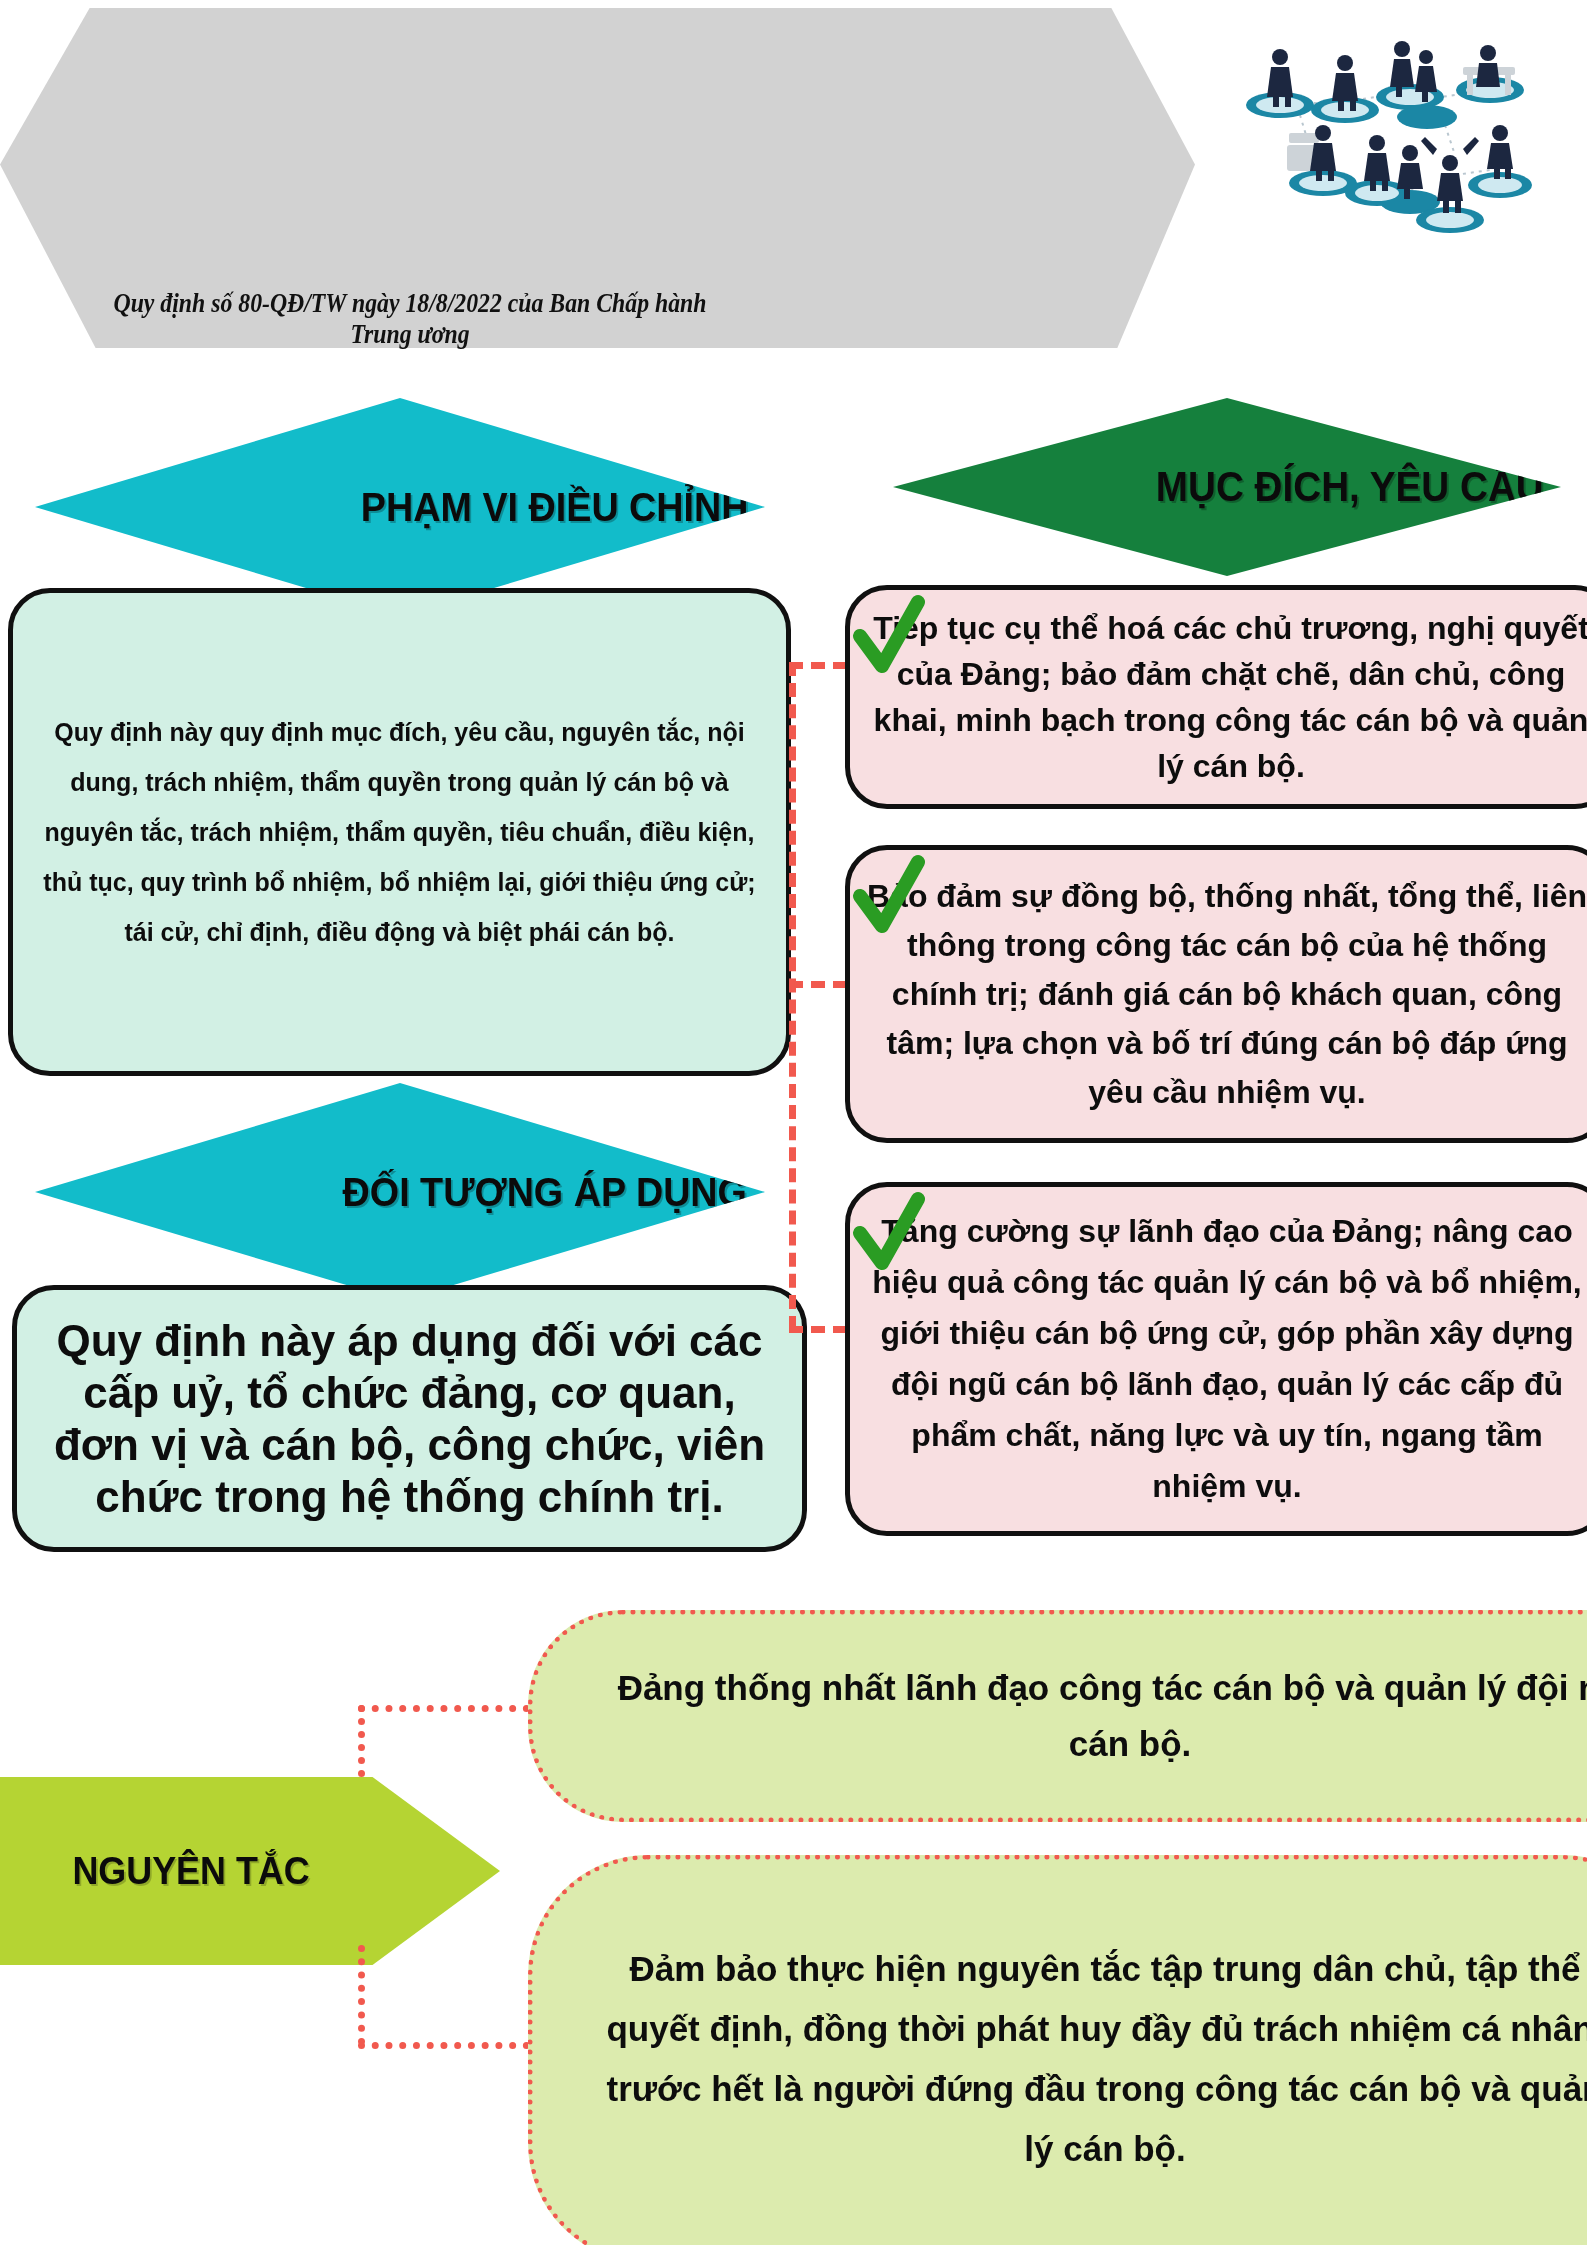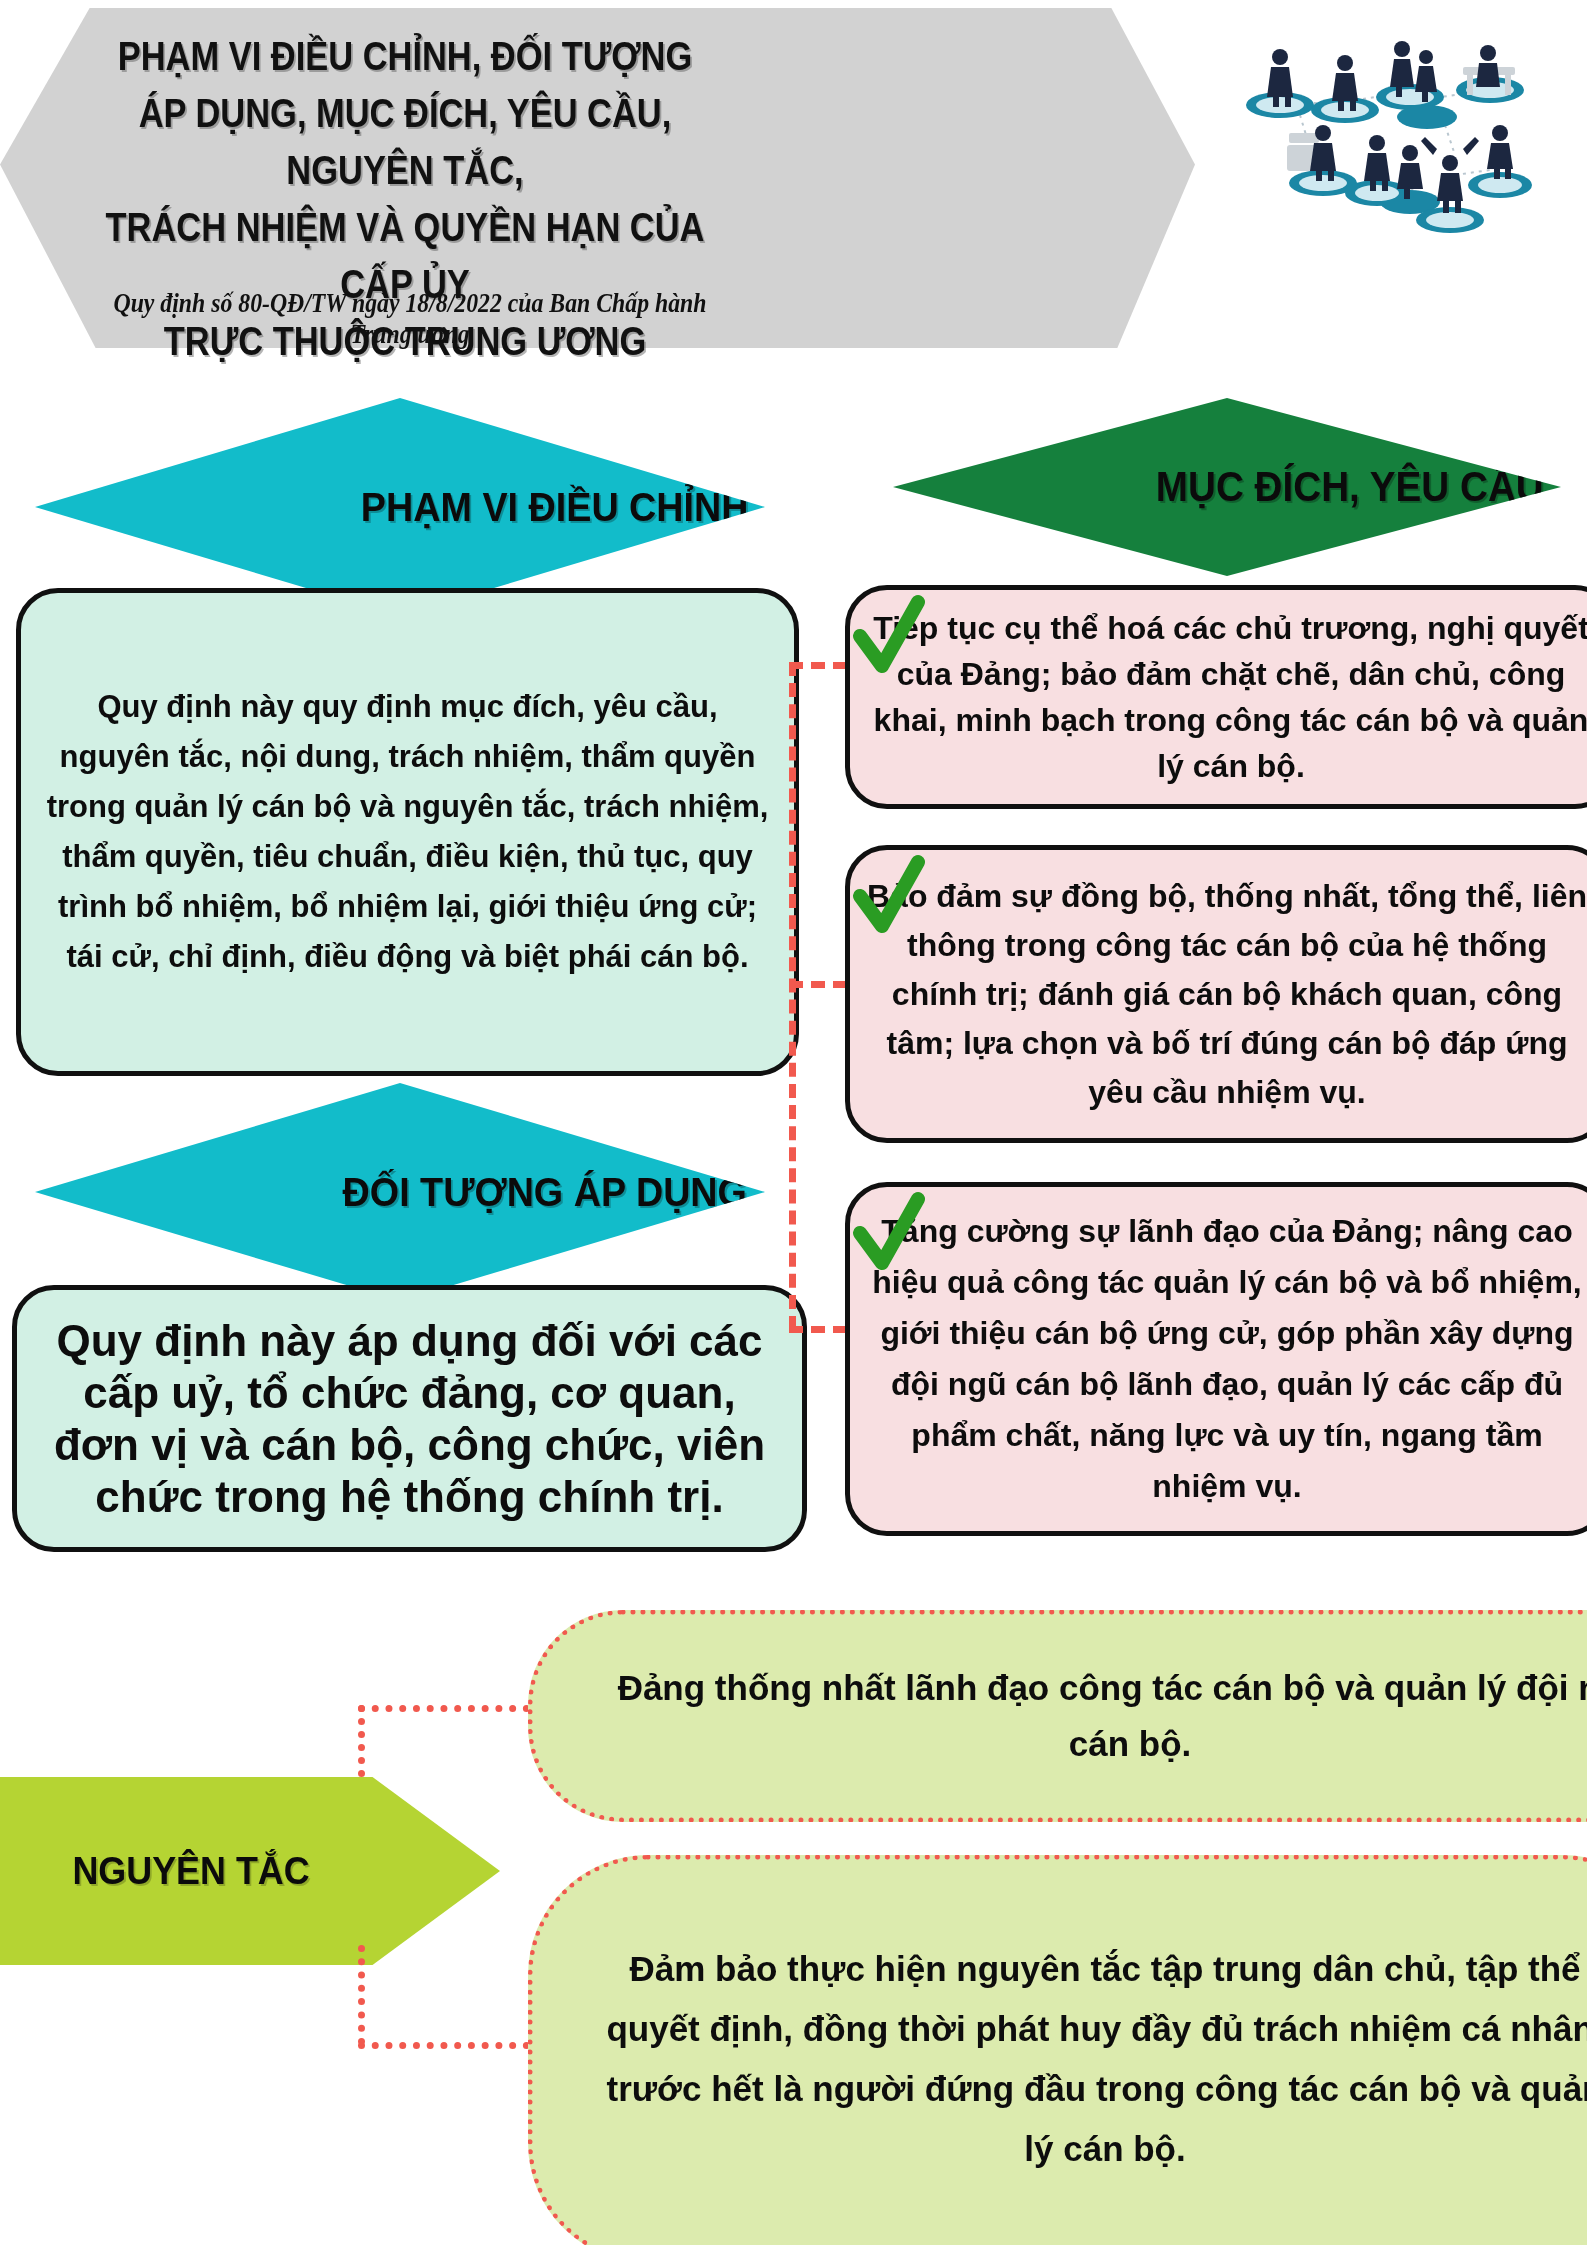--- a/index.html
+++ b/index.html
@@ -45,21 +45,21 @@
   #scope-diamond .dlabel,#subjects-diamond .dlabel{font-size:41px;}
   #purpose-diamond .dlabel{font-size:42px;}
   
   .box{
     position:absolute;border:5px solid #101010;border-radius:42px;
     display:flex;align-items:center;justify-content:center;text-align:center;
     font-weight:700;color:#0d0d0d;
   }
   .mint{background:#d2f0e4;}
   .pinkbg{background:#f8dfe1;}
-  #scope-box{left:16px;top:588px;width:733px;height:458px;font-size:31px;line-height:50px;padding:10px 20px;}
+  #scope-box{left:8px;top:588px;width:733px;height:458px;font-size:25px;line-height:50px;padding:10px 20px;}
   #subjects-box{left:12px;top:1285px;width:733px;height:245px;font-size:44px;line-height:52px;padding:6px 26px;}
   #purpose-box-1{left:845px;top:585px;width:730px;height:198px;font-size:32px;line-height:46px;padding:8px 16px;}
   #purpose-box-2{left:845px;top:845px;width:730px;height:272px;font-size:32px;line-height:49px;padding:8px 12px;}
   #purpose-box-3{left:845px;top:1182px;width:730px;height:328px;font-size:32px;line-height:51px;padding:8px 12px;}
   .check{position:absolute;left:2px;top:4px;width:74px;height:84px;}
   
   .vdash{position:absolute;border-left:7px dashed #f1594e;}
   .hdash{position:absolute;border-top:7px dashed #f1594e;}
   #br-v{left:789px;top:662px;height:668px;}
   #br-h1{left:789px;top:662px;width:58px;}
@@ -88,26 +88,20 @@
   }
   #principle-box-1{left:528px;top:1610px;width:1034px;height:190px;border-radius:95px;font-size:35px;line-height:56px;padding:6px 80px;}
   #principle-box-2{left:528px;top:1855px;width:1034px;height:378px;border-radius:120px;font-size:35px;line-height:60px;padding:10px 55px;}
 </style>
 </head>
 <body>
 
 <div class="canvas">
 
   <div class="banner"></div>
-  <div class="title-block">
-    <div class="title-line">PHẠM VI ĐIỀU CHỈNH, ĐỐI TƯỢNG</div>
-    <div class="title-line">ÁP DỤNG, MỤC ĐÍCH, YÊU CẦU, NGUYÊN TẮC,</div>
-    <div class="title-line">TRÁCH NHIỆM VÀ QUYỀN HẠN CỦA  CẤP ỦY</div>
-    <div class="title-line">TRỰC THUỘC TRUNG ƯƠNG</div>
-  </div>
   <div class="subtitle">Quy định số 80-QĐ/TW ngày 18/8/2022 của Ban Chấp hành Trung ương</div>
 
   <div class="illu">
     <svg width="340" height="242" viewBox="0 0 340 242">
       <g stroke="#b9c6cf" stroke-width="2" stroke-dasharray="3 5" fill="none">
         <path d="M85 95 L125 100 M150 95 L185 90 M215 95 L250 90 M120 175 L155 180 M190 180 L225 190 M250 170 L285 165 M95 110 L110 160 M235 105 L250 150"></path>
       </g>
 
       <g fill="#1b87a5">
         <ellipse cx="75" cy="100" rx="34" ry="13"></ellipse>

